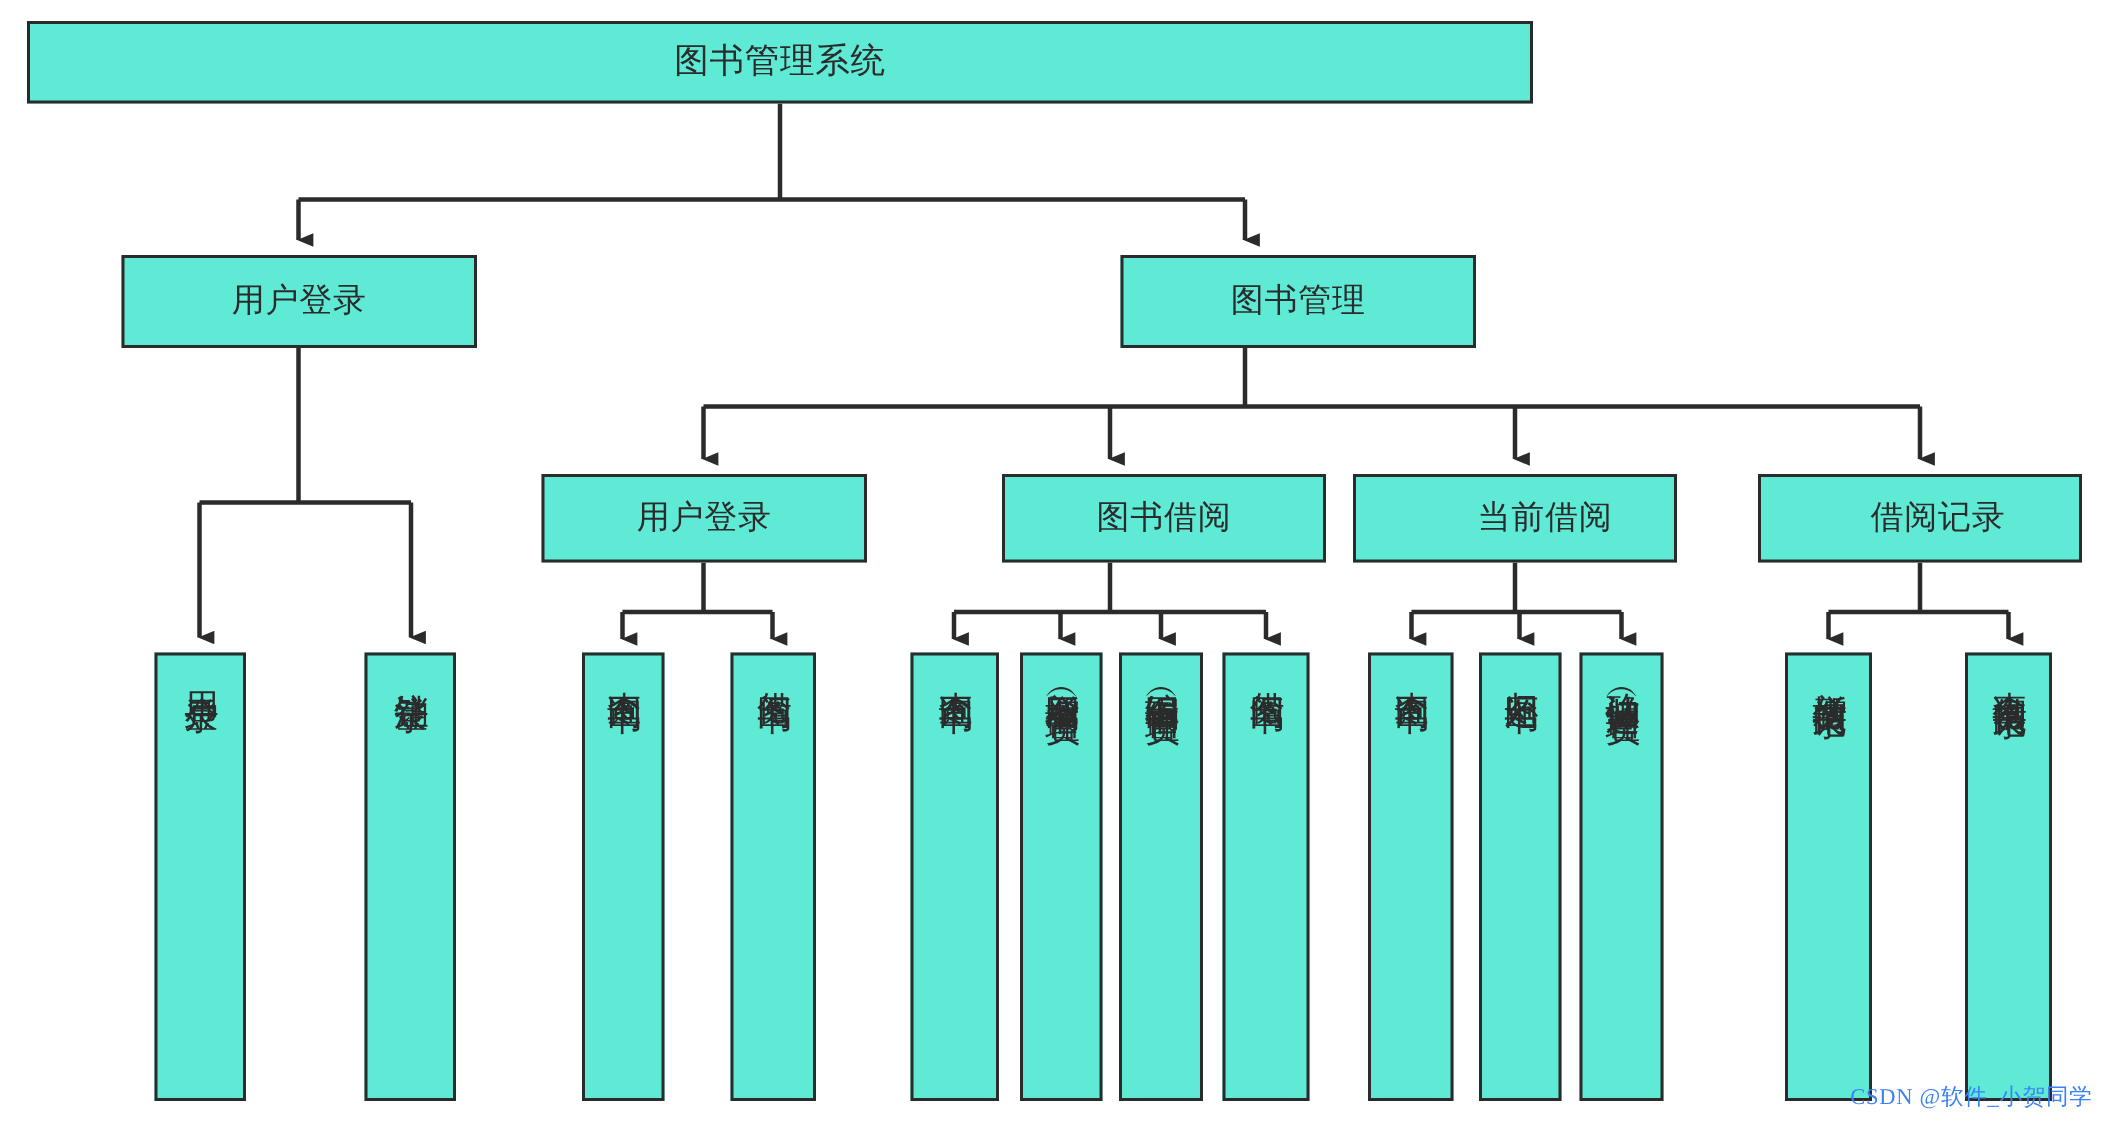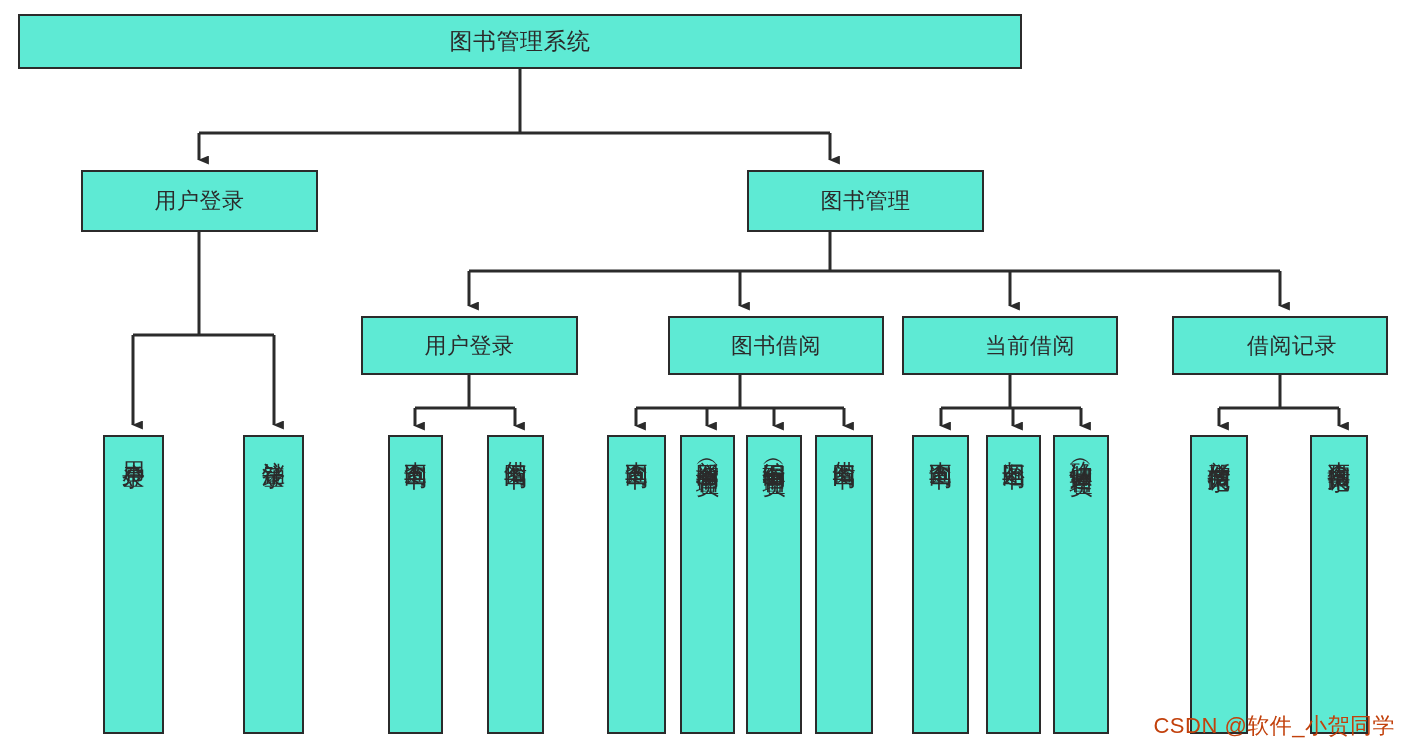--- a/index.html
+++ b/index.html
@@ -47,26 +47,26 @@
     font-size:23px;
     line-height:1.08;
     letter-spacing:2px;
     max-height:290px;
   }
   .node.leaf.tall .node-label{max-height:288px;}
 
   #watermark{
     position:absolute;
     right:10px;bottom:6px;
-    font-size:22px;
-    color:#c2410c;
+    font-size:15px;
+    color:#3b82f6;
     letter-spacing:0.5px;
     z-index:5;
     white-space:pre;
-    font-family:Liberation Sans, sans-serif;
+    font-family:Liberation Serif, serif;
   }
 </style>
 </head>
 <body>
 
 <div id="diagram-root">
 
   <svg id="edges" viewBox="0 0 1405 747" xmlns="http://www.w3.org/2000/svg">
     <defs>
       <marker id="arrow" viewBox="0 0 10 12" refX="5" refY="11" markerWidth="9" markerHeight="11" orient="auto-start-reverse" markerUnits="userSpaceOnUse">

